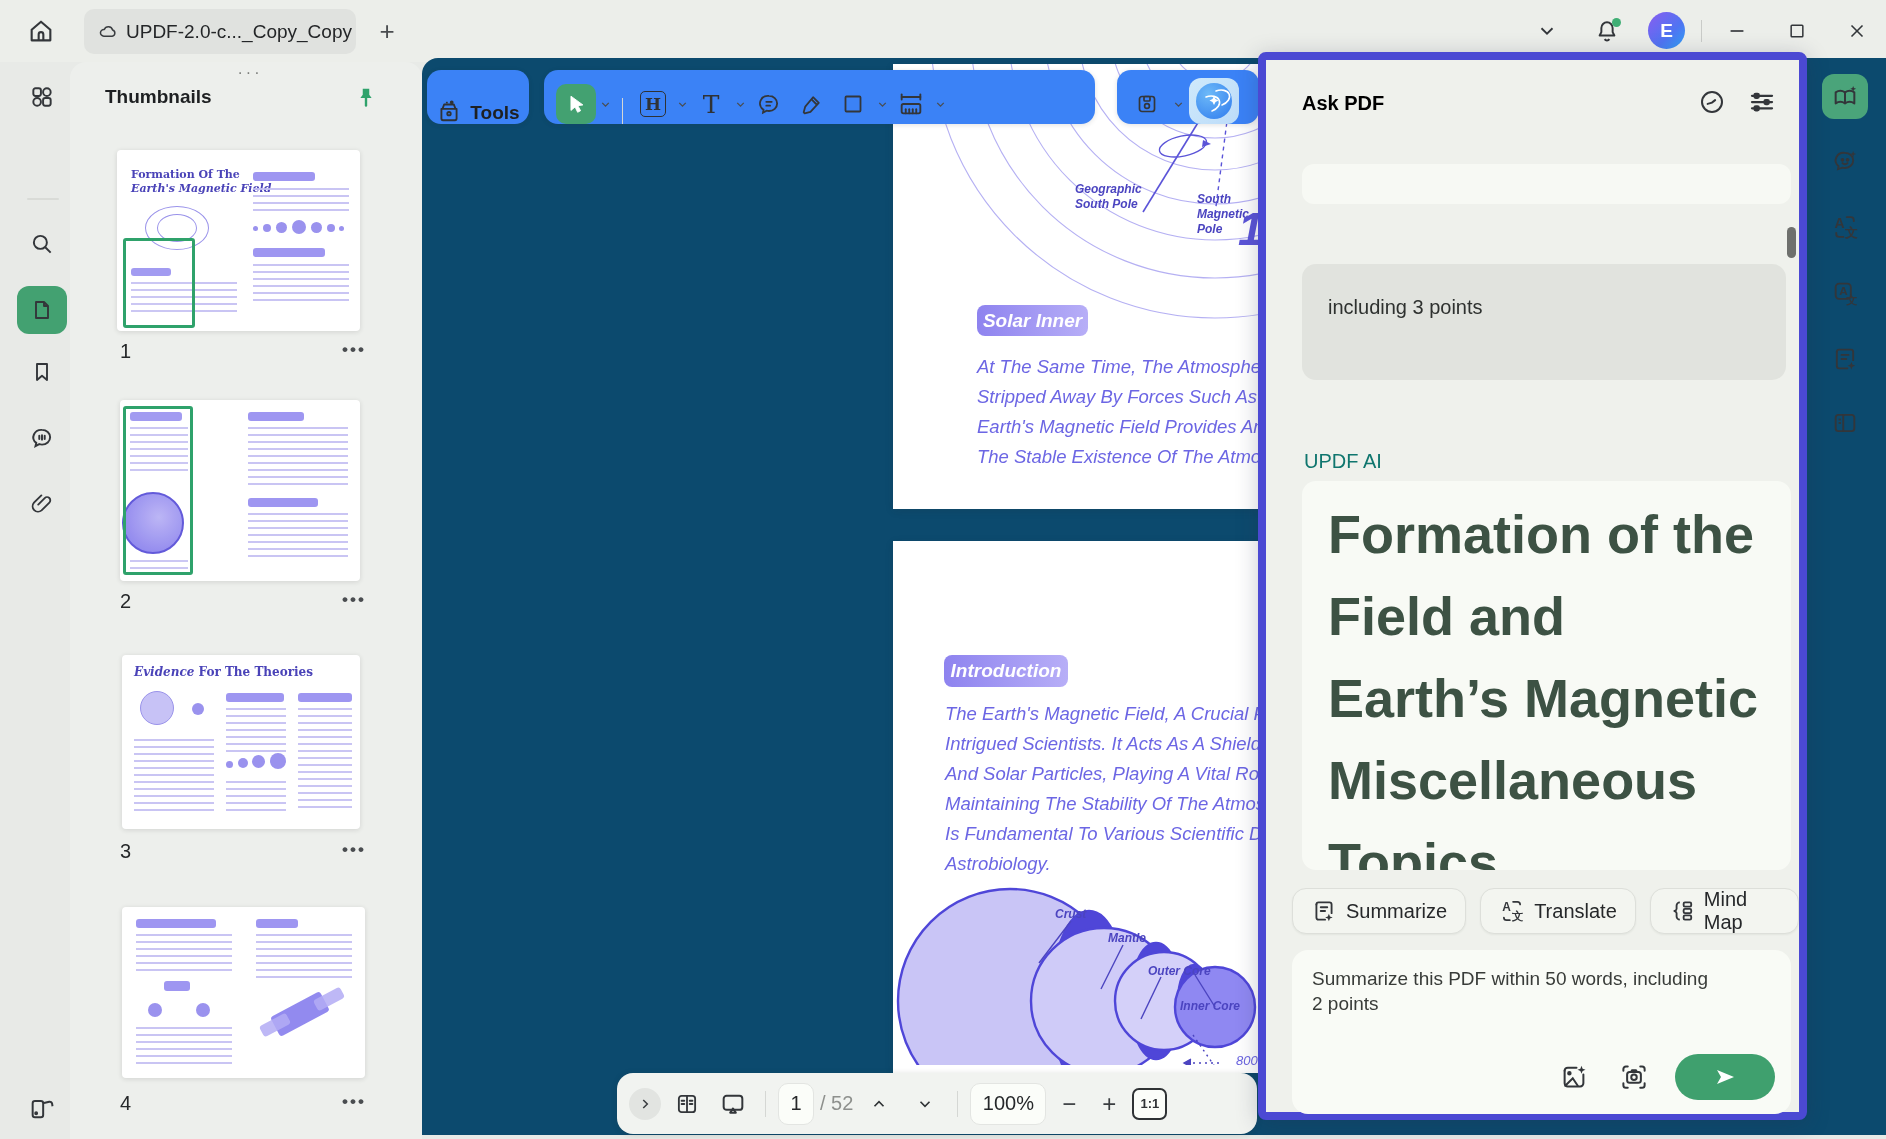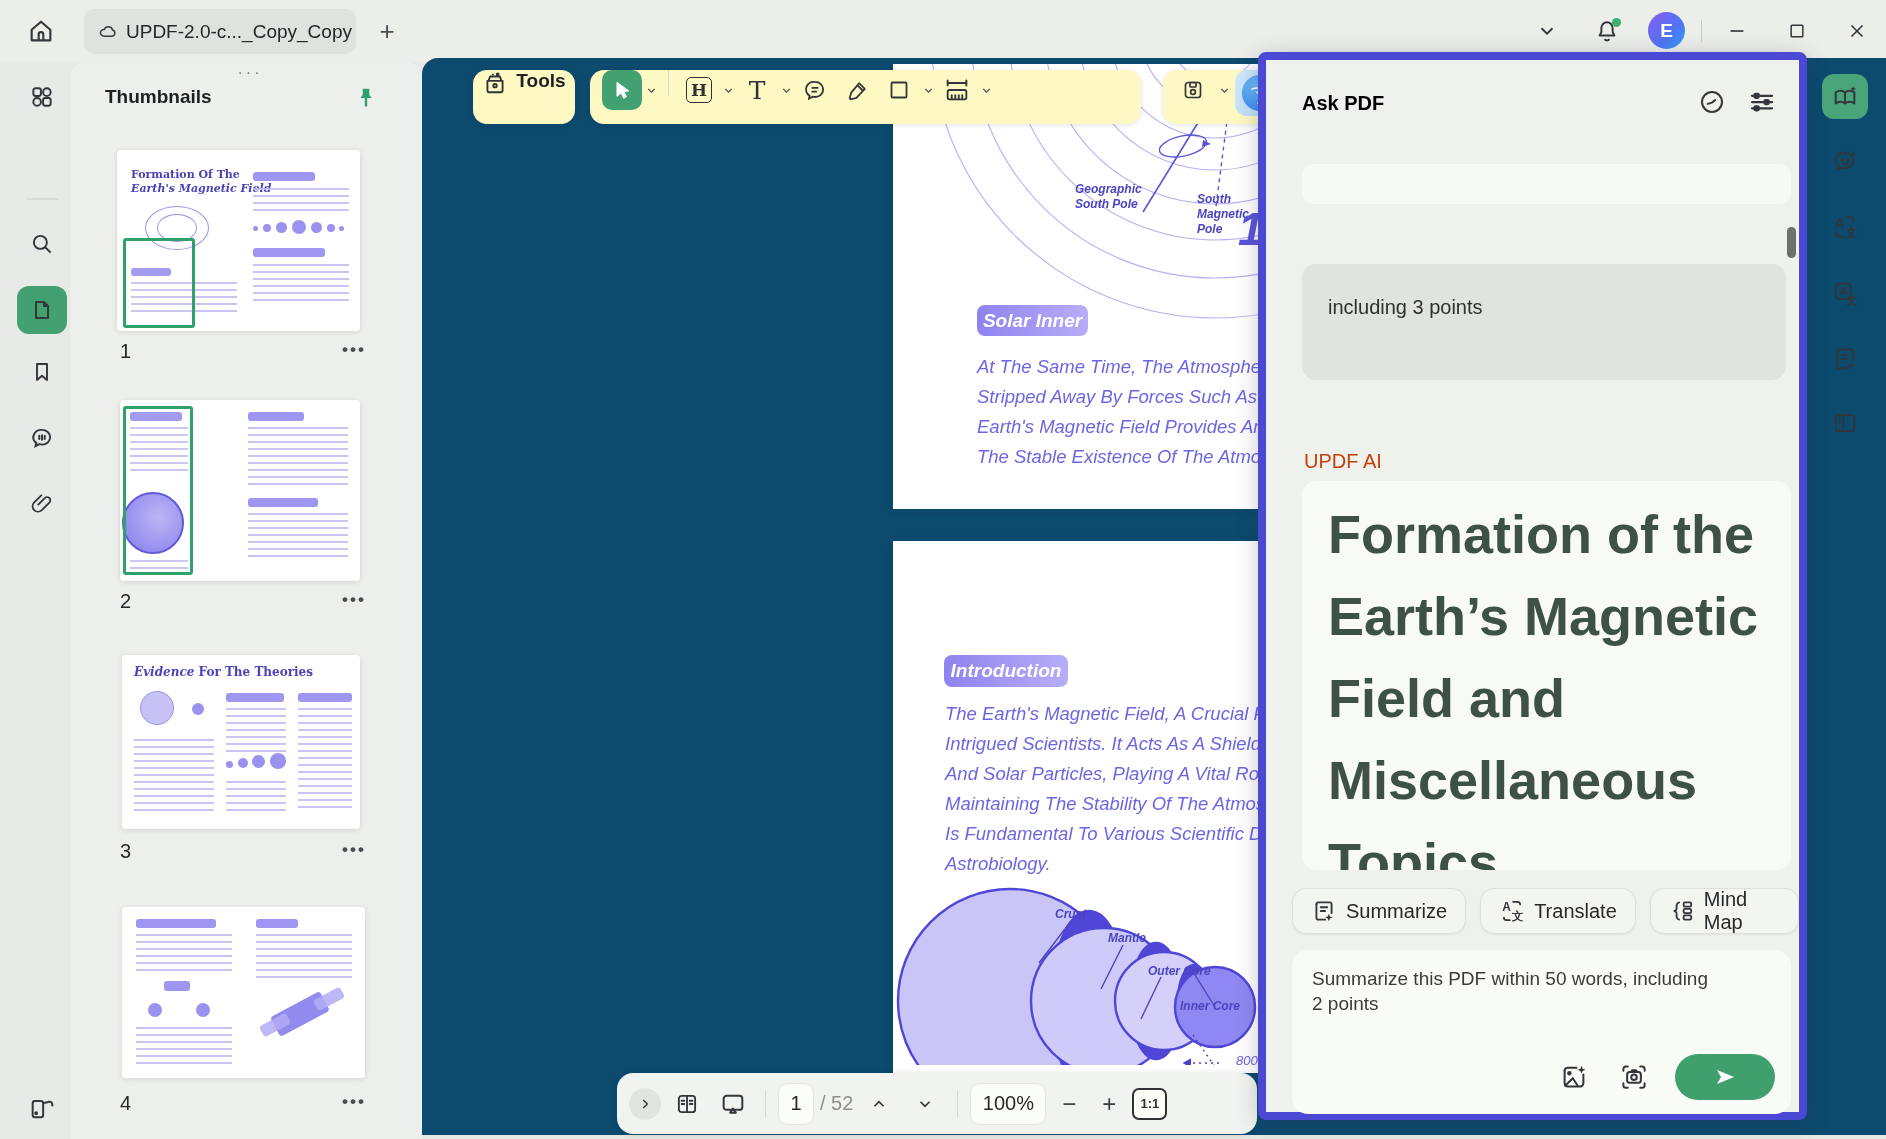--- a/index.html
+++ b/index.html
@@ -44,21 +44,21 @@
   
   .canvas { left:422px; top:58px; width:1464px; height:1077px; background:#0c4a6e; border-radius:16px 0 0 0;font-style:italic; }
   .pdfpage { position:absolute; background:#ffffff; box-shadow:0 2px 8px rgba(40,45,40,.12); overflow:hidden; }
   .pdf-badge { position:absolute; background:linear-gradient(90deg,#8e83ef,#b7aef7); color:#fff; font-weight:bold; font-size:19px; border-radius:8px; display:flex; align-items:center; justify-content:center; }
   .pdf-lines { position:absolute; font-size:18.5px; line-height:30px; color:#6c66e4; white-space:nowrap; }
   .pdf-lbl { position:absolute; font-size:12px; font-weight:bold; color:#4b44c0; line-height:15px; }
   .pdf-dim { position:absolute; font-size:13px; color:#6a63e0; white-space:nowrap; }
   .bignum { position:absolute; font-size:46px; font-weight:bold; color:#5b54d8; }
 
   
-  .toolgroup { position:absolute; background:#fef9c3; border-radius:14px; box-shadow:0 1px 5px rgba(40,45,40,.14); display:flex; align-items:flex-start;margin-left:46px; }
+  .toolgroup { position:absolute; background:#3b82f6; border-radius:14px; box-shadow:0 1px 5px rgba(40,45,40,.14); display:flex; align-items:flex-end; }
   .toolbtn { width:40px; height:40px; border-radius:10px; display:flex; align-items:center; justify-content:center; color:#2f3235; }
   .toolbtn.active { background:#43a171; color:#fff; }
   .chev { width:14px; height:40px; display:flex; align-items:center; justify-content:center; color:#4a4d50; }
   .tool-div { width:1px; height:26px; background:#d5d7d4; margin:0 8px; }
   .letterT { font-family:"DejaVu Serif",serif; font-size:25px; color:#2f3235; }
   .boxH { font-family:"DejaVu Serif",serif; font-size:17px; font-weight:bold; color:#2f3235; border:1.8px solid #2f3235; border-radius:5px; width:26px; height:26px; display:flex; align-items:center; justify-content:center; }
   .aibtn { width:50px; height:46px; border-radius:12px; background:linear-gradient(135deg,#cfe9fb,#bcdcf9); display:flex; align-items:center; justify-content:center; }
   .aiswirl { width:36px; height:36px; border-radius:50%; background:radial-gradient(circle at 35% 30%,#6db9f8,#2f7bee); position:relative; }
   .aiswirl svg { position:absolute; left:0; top:0; }
 
@@ -71,21 +71,21 @@
   .bb-div { width:1px; height:26px; background:#d5d7d4; margin:0 6px; }
   .fitbox { border:2px solid #2f3235; border-radius:7px; width:35px; height:32px; font-size:13px; font-weight:bold; display:flex; align-items:center; justify-content:center; color:#2f3235; background:#fbfdf9; }
 
   
   .askpanel { left:1258px; top:52px; width:549px; height:1068px; background:#eff1ec; border:8px solid #4b49d3; border-radius:8px; box-shadow:0 4px 22px rgba(40,45,70,.25); }
   .ap-title { left:36px; top:32px; font-size:20px; font-weight:bold; color:#000000; }
   .ap-headicon { top:24px; width:36px; height:36px; color:#2f3235; }
   .prevbar { left:36px; top:104px; width:489px; height:40px; background:#f7f9f4; border-radius:12px; }
   .ap-scroll { left:521px; top:167px; width:9px; height:31px; border-radius:5px; background:#6e706d; }
   .userbubble { left:36px; top:204px; width:484px; height:116px; background:#e1e3de; border-radius:14px; padding:24px 26px; font-size:20px; line-height:39px; color:#2e312f; }
-  .ai-label { left:38px; top:390px; font-size:20px; color:#c2410c; }
+  .ai-label { left:38px; top:390px; font-size:20px; color:#0f766e; }
   .aicard { left:36px; top:421px; width:489px; height:389px; background:#f8faf5; border-radius:14px; overflow:hidden; padding:12px 26px; }
   .aicard .hline { font-size:54px; line-height:82px; font-weight:600; color:#3d5244; white-space:nowrap; }
   .qa-row { left:0px; top:828px; width:533px; display:flex; gap:14px; padding-left:26px; }
   .qabtn { height:46px; background:#f3f5f0; border:1px solid #dddfda; border-radius:14px; display:flex; align-items:center; gap:9px; padding:0 18px; font-size:20px; color:#26282a; box-shadow:0 1px 2px rgba(40,45,40,.06); }
   .inputcard { left:26px; top:890px; width:499px; height:164px; background:#f9fbf6; border-radius:16px; padding:16px 20px; font-size:19px; line-height:25px; color:#393c39; }
   .sendbtn { position:absolute; right:16px; bottom:14px; width:100px; height:46px; border-radius:23px; background:#3fa06e; display:flex; align-items:center; justify-content:center; }
   .in-ic { position:absolute; bottom:20px; width:34px; height:34px; color:#33363a; }
 
   
   .rightrail { left:1807px; top:52px; width:79px; height:1087px; }
@@ -576,22 +576,22 @@
     <div class="abs ap-scroll"></div>
 
     <div class="abs userbubble">
       <div>including 3 points</div>
     </div>
 
     <div class="abs ai-label">UPDF AI</div>
 
     <div class="abs aicard">
       <div class="hline">Formation of the</div>
+      <div class="hline">Field and</div>
       <div class="hline">Earth’s Magnetic</div>
-      <div class="hline">Field and</div>
       <div class="hline">Miscellaneous</div>
       <div class="hline">Topics</div>
     </div>
 
     <div class="abs qa-row">
       <div class="qabtn">
         <span class="ic">
           <svg width="26" height="26" viewBox="0 0 24 24" fill="none" stroke="currentColor" stroke-width="1.7" stroke-linecap="round">
               <path d="M5 6 a2 2 0 0 1 2-2 h10 a2 2 0 0 1 2 2 v8"></path>
               <path d="M5 6 v12 a2 2 0 0 0 2 2 h6"></path>

